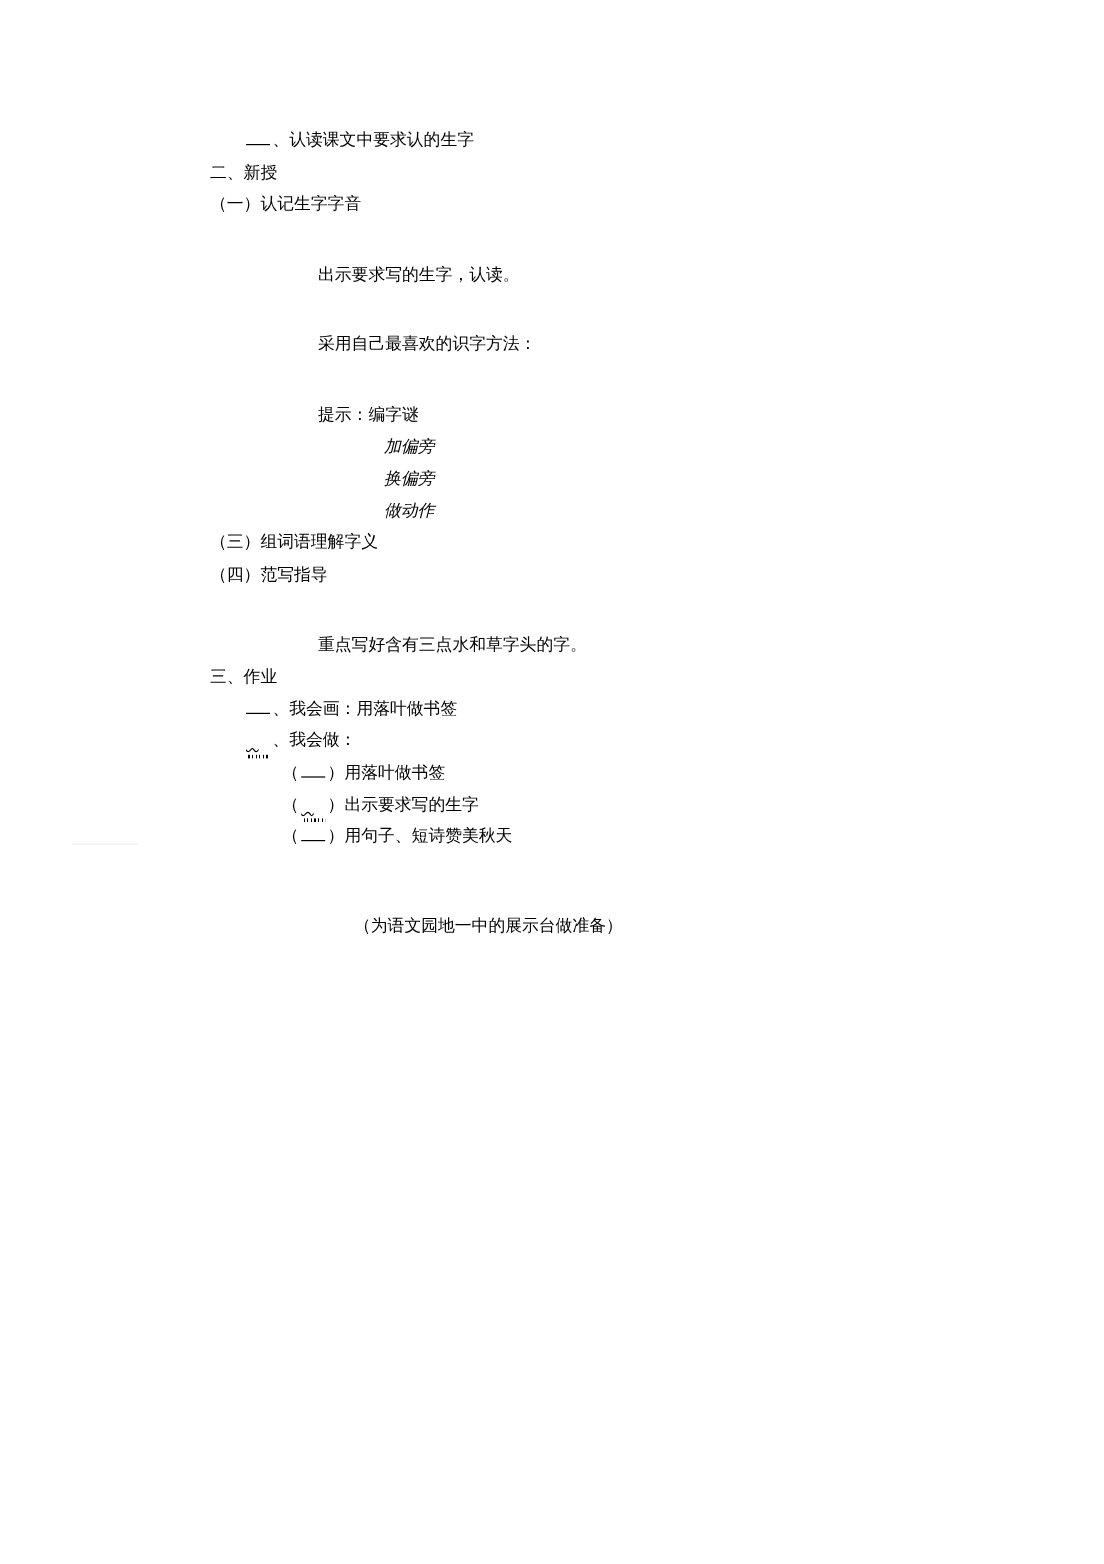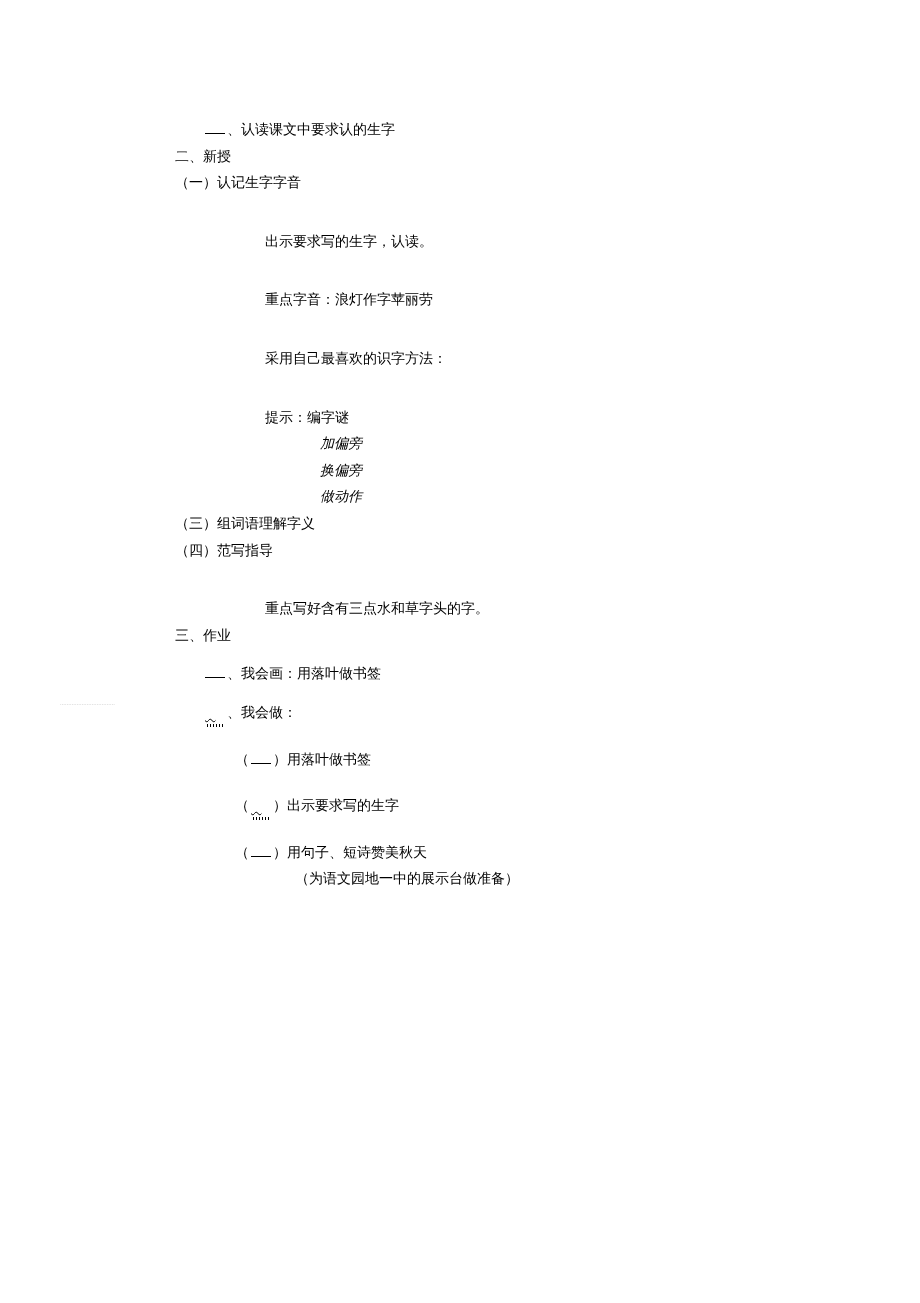--- a/index.html
+++ b/index.html
@@ -19,36 +19,35 @@
     }
     .content {
       padding-top: 105px;
       padding-left: 175px;
     }
     .line {
       white-space: pre;
     }
     .indent-1 {
       padding-left: 28px;
-      margin-top: 12px;
     }
     .indent-2 {
       padding-left: 90px;
       margin-top: 32px;
     }
     .indent-3 {
       padding-left: 145px;
       font-style: italic;
     }
     .indent-4 {
       padding-left: 60px;
-      margin-top: 20px;
     }
     .indent-5 {
       padding-left: 120px;
+      margin-top: 48px;
     }
     .underline {
       display: inline-block;
       width: 20px;
       border-bottom: 1px solid #000;
       vertical-align: baseline;
       margin: 0 2px;
     }
     .wavy {
       display: inline-block;
@@ -78,21 +77,20 @@
     }
   </style>
 </head>
 <body>
 
 <div class="content">
   <div class="line indent-1"><span class="underline"></span><span>、认读课文中要求认的生字</span></div>
   <div class="line">二、新授</div>
   <div class="line">（一）认记生字字音</div>
   <div class="line indent-2">出示要求写的生字，认读。</div>
-  <div class="line indent-2">重点字音：浪灯作字苹丽劳</div>
   <div class="line indent-2">采用自己最喜欢的识字方法：</div>
   <div class="line indent-2">提示：编字谜</div>
   <div class="line indent-3">加偏旁</div>
   <div class="line indent-3">换偏旁</div>
   <div class="line indent-3">做动作</div>
   <div class="line">（三）组词语理解字义</div>
   <div class="line">（四）范写指导</div>
   <div class="line indent-2">重点写好含有三点水和草字头的字。</div>
   <div class="line">三、作业</div>
   <div class="line indent-1"><span class="underline"></span><span>、我会画：用落叶做书签</span></div>

